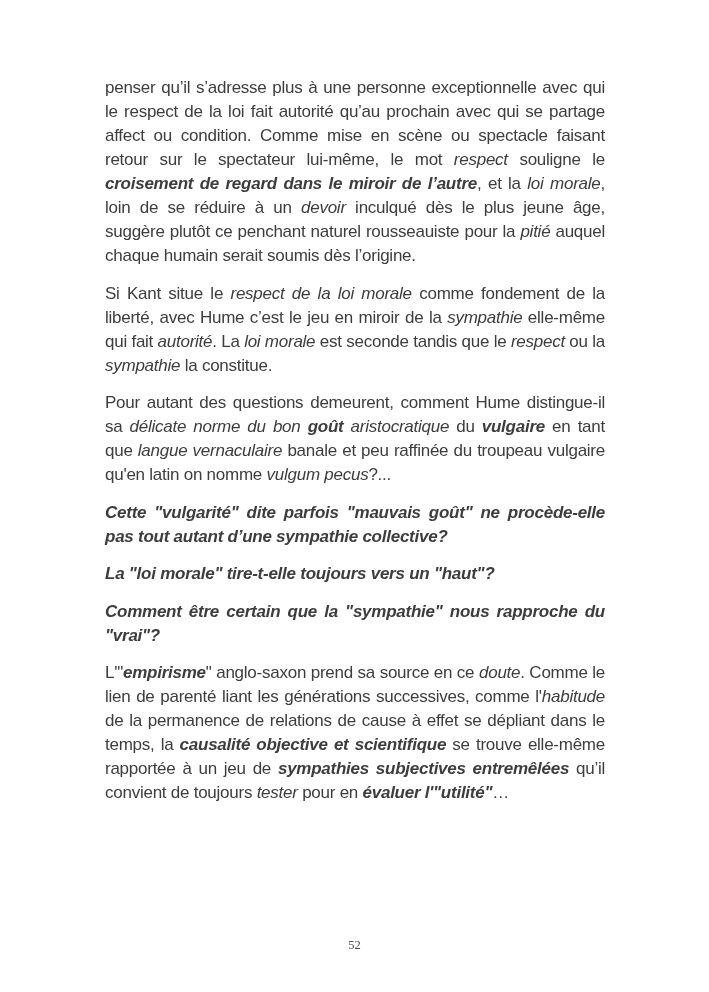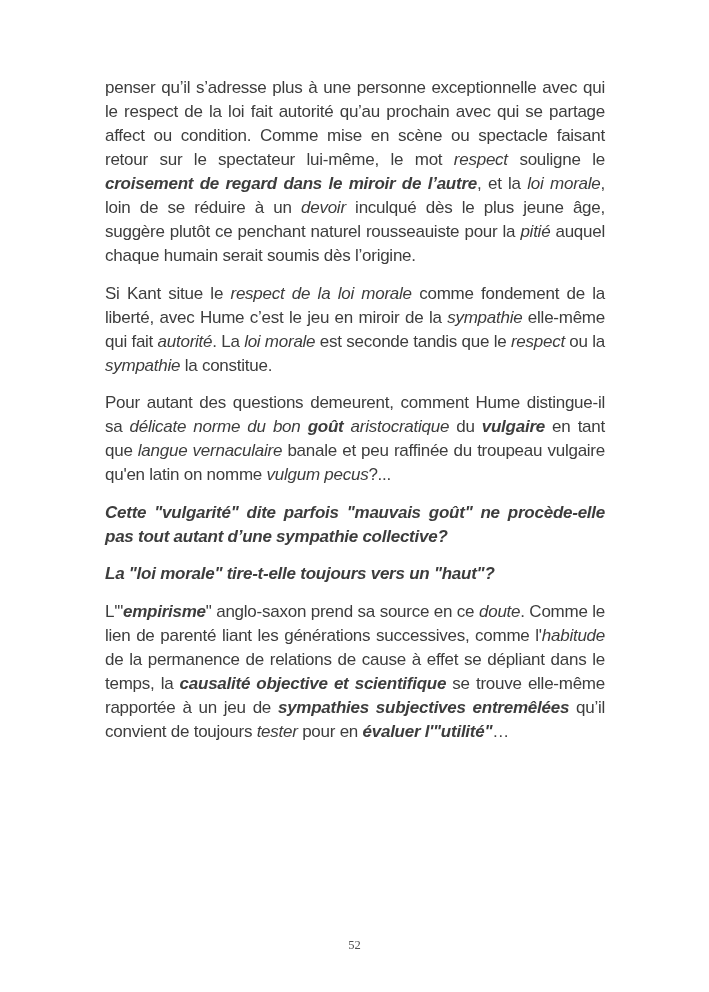--- a/index.html
+++ b/index.html
@@ -47,16 +47,17 @@
 </head>
 <body>
 
 <div class="sheet">
   <div class="text-block" id="paragraphs">
       <p class="para para-normal"><span class="run-r">penser qu’il s’adresse plus à une personne exceptionnelle avec qui le respect de la loi fait autorité qu’au prochain avec qui se partage affect ou condition. Comme mise en scène ou spectacle faisant retour sur le spectateur lui-même, le mot </span><span class="run-i">respect</span><span class="run-r"> souligne le </span><span class="run-bi">croisement de regard dans le miroir de l’autre</span><span class="run-r">, et la </span><span class="run-i">loi morale</span><span class="run-r">, loin de se réduire à un </span><span class="run-i">devoir</span><span class="run-r"> inculqué dès le plus jeune âge, suggère plutôt ce penchant naturel rousseauiste pour la </span><span class="run-i">pitié</span><span class="run-r"> auquel chaque humain serait soumis dès l’origine.</span></p>
       <p class="para para-normal"><span class="run-r">Si Kant situe le </span><span class="run-i">respect de la loi morale</span><span class="run-r"> comme fondement de la liberté, avec Hume c’est le jeu en miroir de la </span><span class="run-i">sympathie</span><span class="run-r"> elle-même qui fait </span><span class="run-i">autorité</span><span class="run-r">. La </span><span class="run-i">loi morale</span><span class="run-r"> est seconde tandis que le </span><span class="run-i">respect</span><span class="run-r"> ou la </span><span class="run-i">sympathie</span><span class="run-r"> la constitue.</span></p>
       <p class="para para-normal"><span class="run-r">Pour autant des questions demeurent, comment Hume distingue-il sa </span><span class="run-i">délicate norme du bon </span><span class="run-bi">goût</span><span class="run-i"> aristocratique</span><span class="run-r"> du </span><span class="run-bi">vulgaire</span><span class="run-r"> en tant que </span><span class="run-i">langue vernaculaire</span><span class="run-r"> banale et peu raffinée du troupeau vulgaire qu'en latin on nomme </span><span class="run-i">vulgum pecus</span><span class="run-r">?...</span></p>
       <p class="para para-emphasis"><span class="run-bi">Cette "vulgarité" dite parfois "mauvais goût" ne procède-elle pas tout autant d’une sympathie collective?</span></p>
       <p class="para para-emphasis"><span class="run-bi">La "loi morale" tire-t-elle toujours vers un "haut"?</span></p>
+      <p class="para para-emphasis"><span class="run-bi">Comment être certain que la "sympathie" nous rapproche du "vrai"?</span></p>
       <p class="para para-normal"><span class="run-r">L'"</span><span class="run-bi">empirisme</span><span class="run-r">" anglo-saxon prend sa source en ce </span><span class="run-i">doute</span><span class="run-r">. Comme le lien de parenté liant les générations successives, comme l'</span><span class="run-i">habitude</span><span class="run-r"> de la permanence de relations de cause à effet se dépliant dans le temps, la </span><span class="run-bi">causalité objective et scientifique</span><span class="run-r"> se trouve elle-même rapportée à un jeu de </span><span class="run-bi">sympathies subjectives entremêlées</span><span class="run-r"> qu’il convient de toujours </span><span class="run-i">tester</span><span class="run-r"> pour en </span><span class="run-bi">évaluer l'"utilité"</span><span class="run-r">…</span></p>
     </div>
   <div class="page-number">52</div>
 </div>
 
 </body></html>

